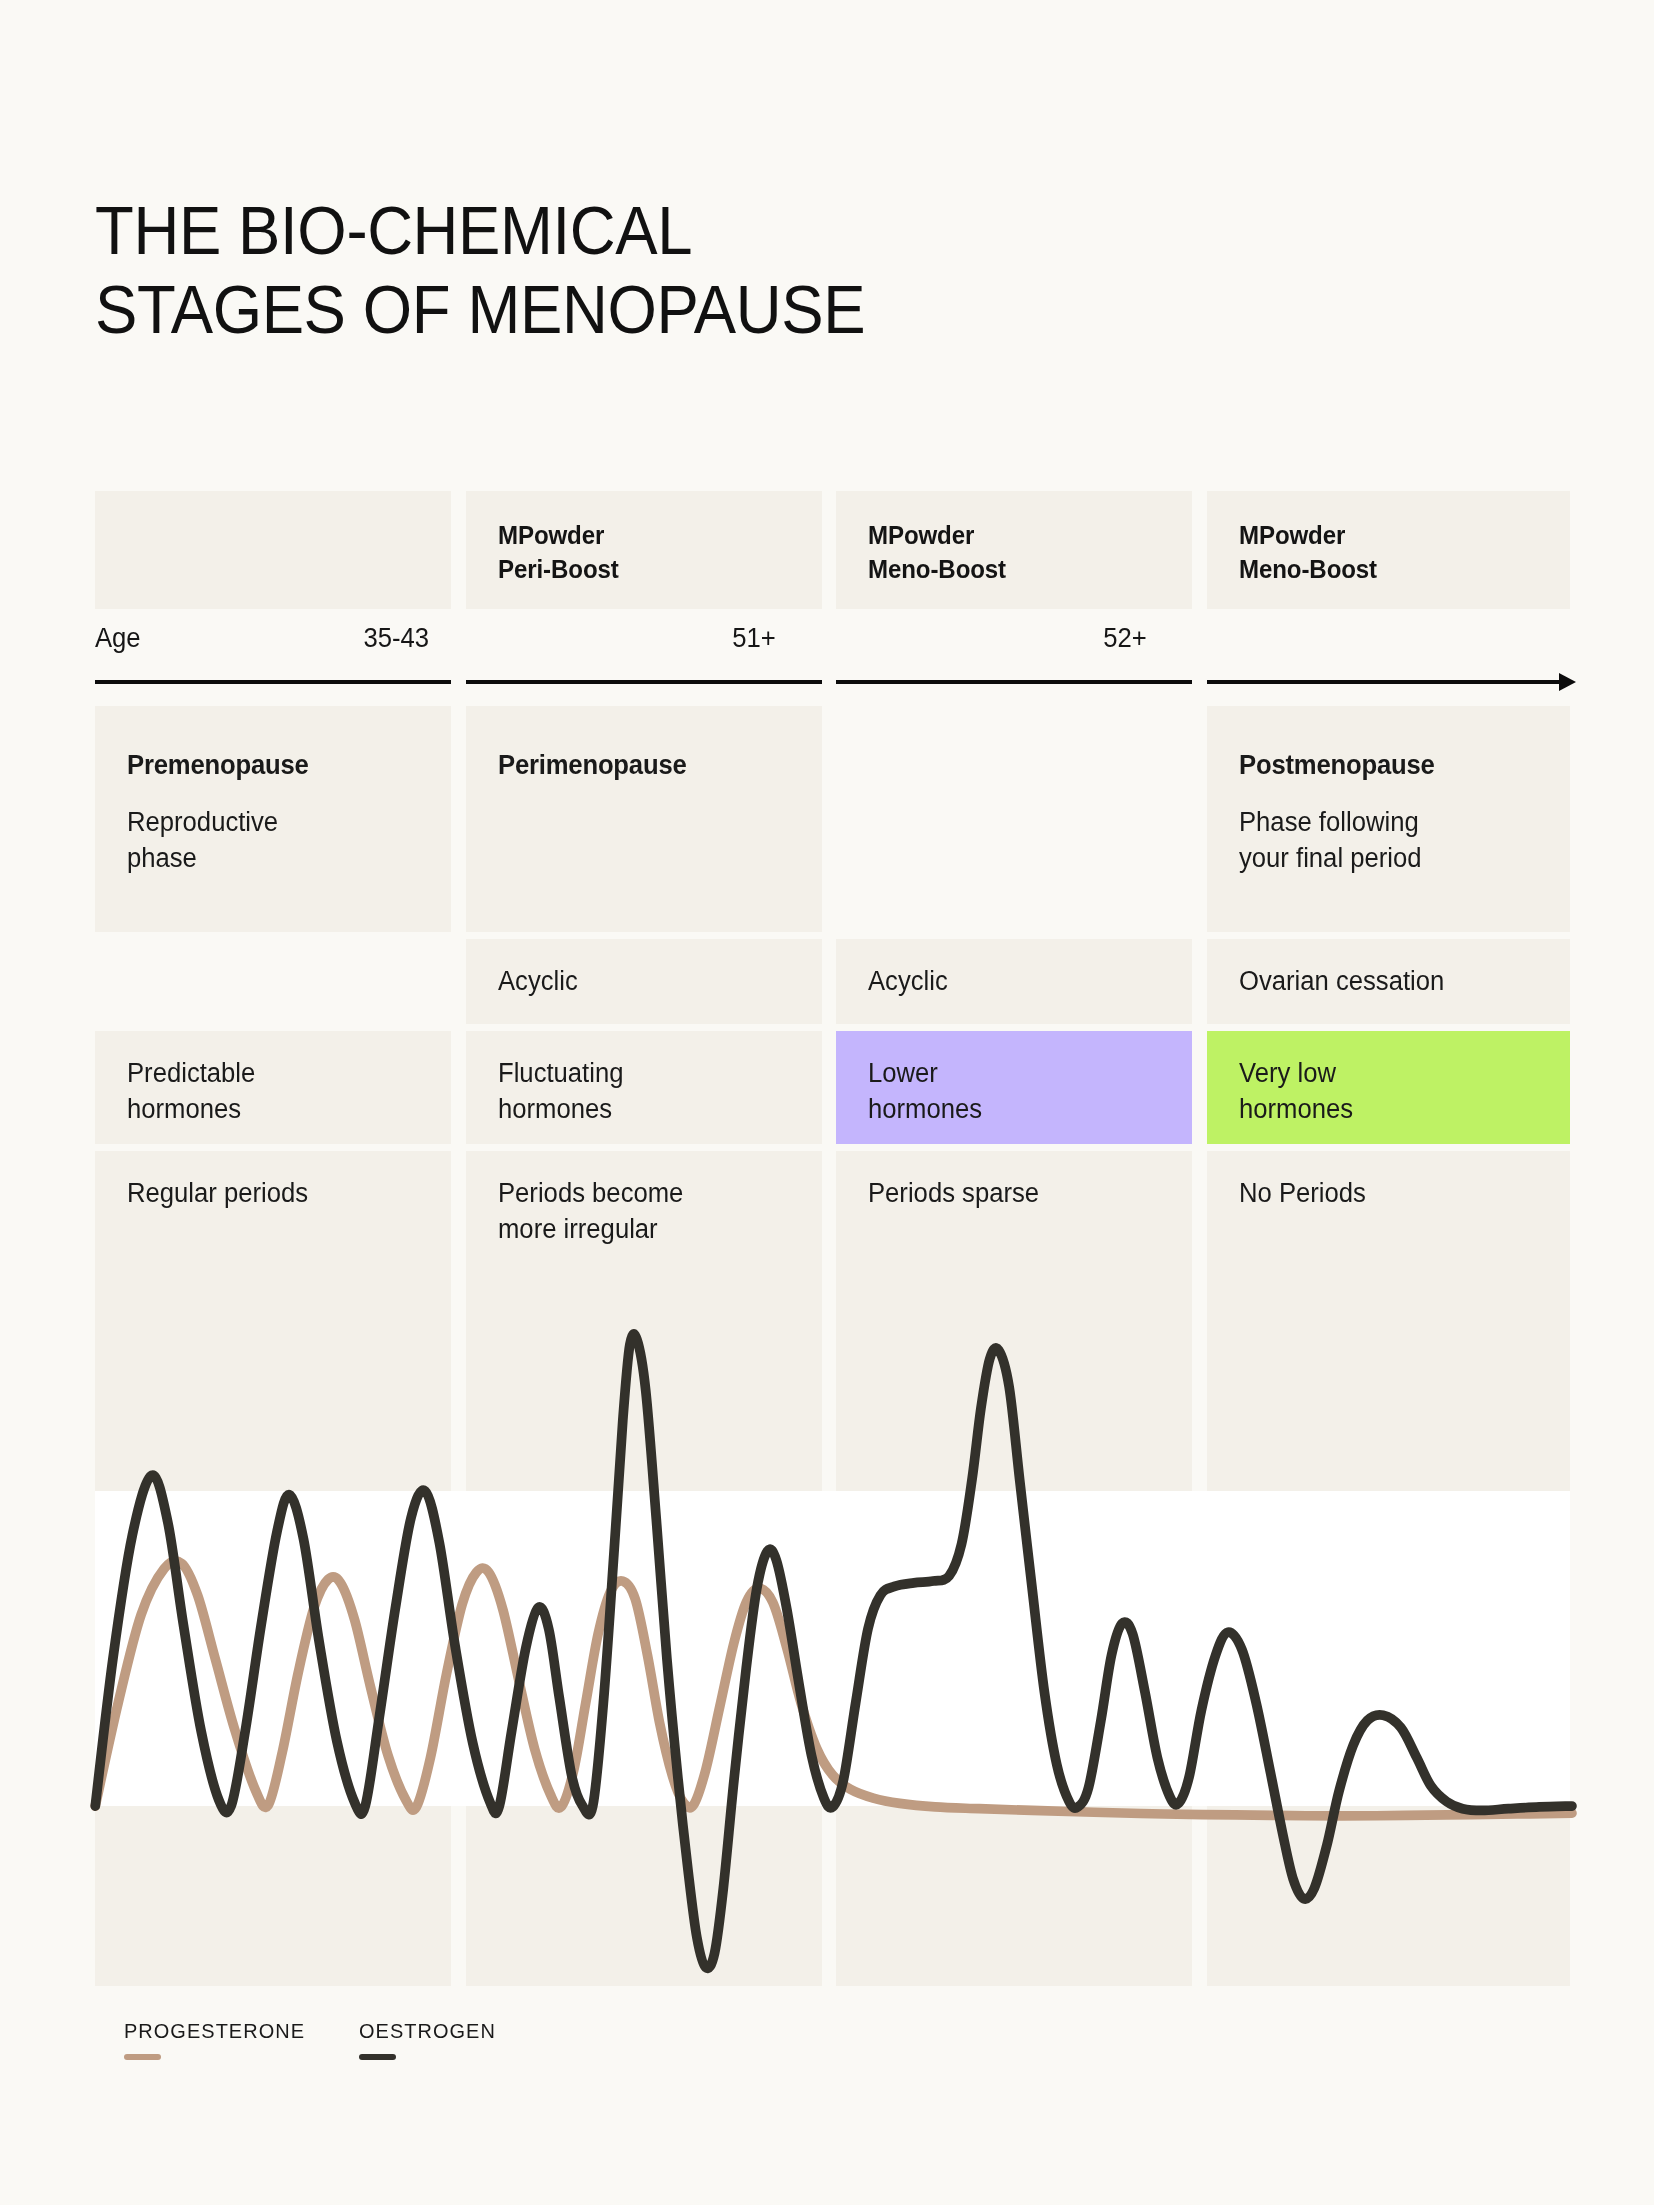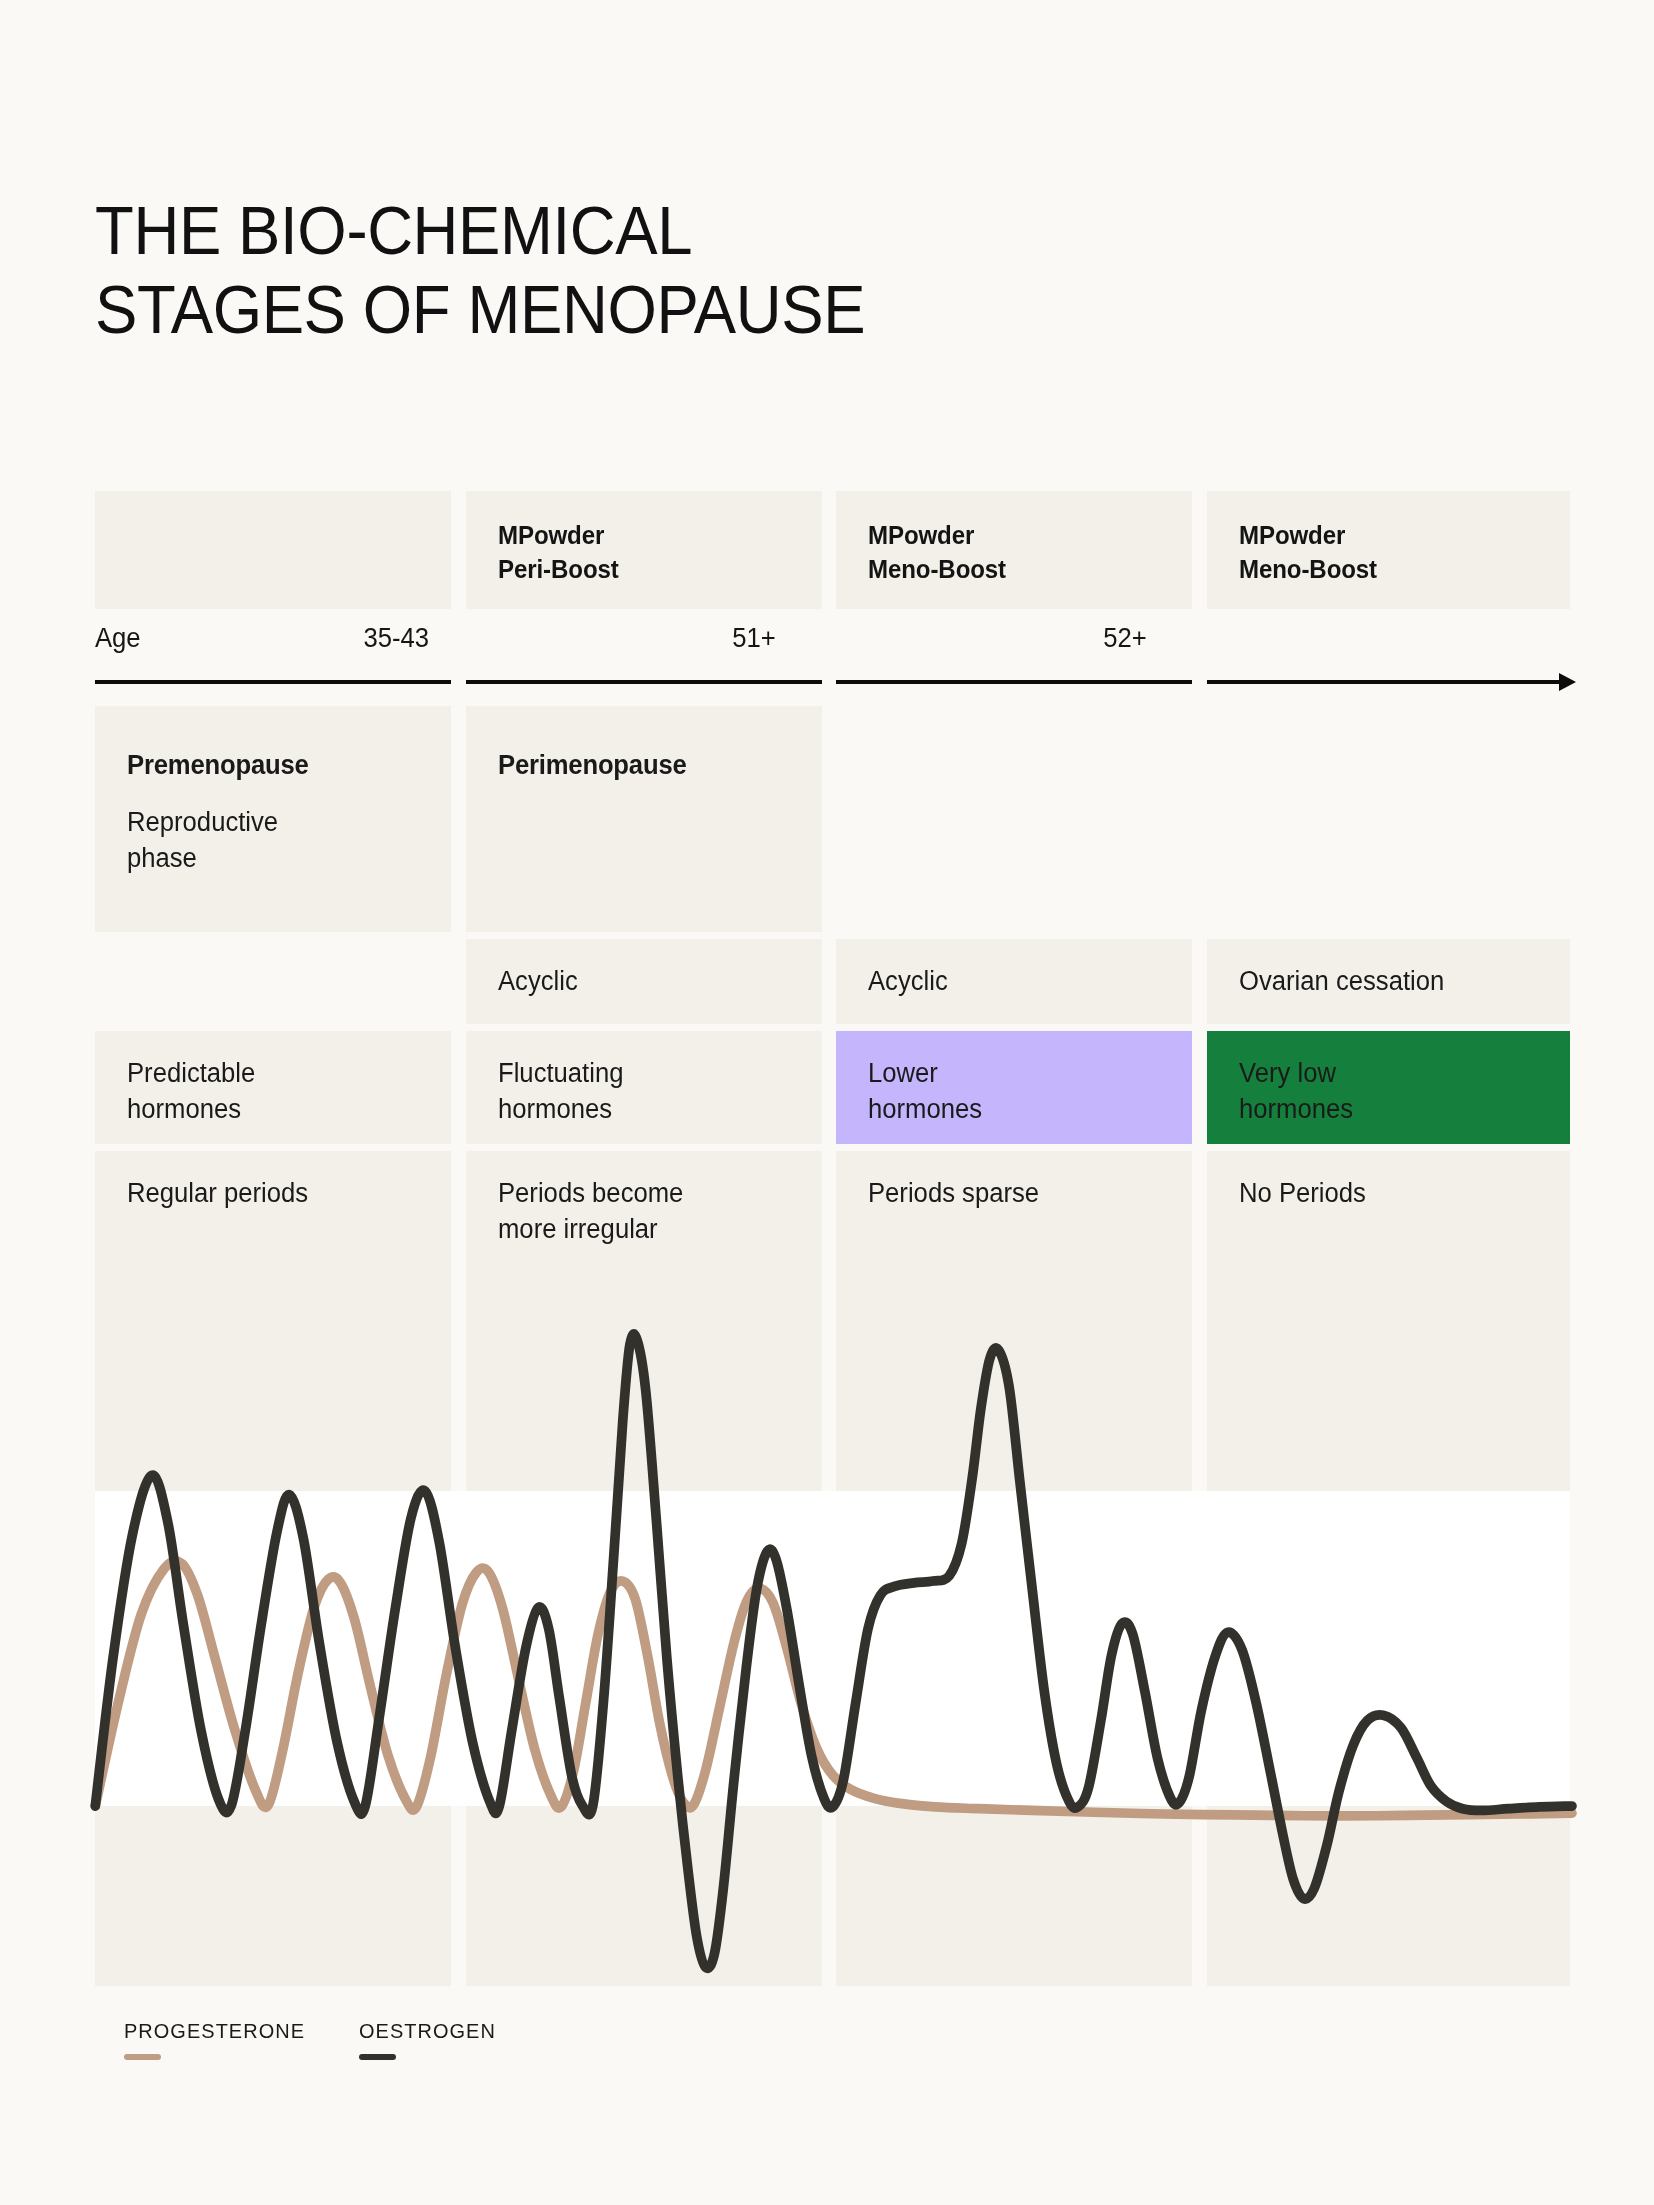--- a/index.html
+++ b/index.html
@@ -164,24 +164,29 @@
     <div class="cell" style="top: 325px; height: 113px; background: #c4b5fd;">
       <div class="ctxt" style="top:25px;">Lower
 hormones</div>
     </div>
     <div class="cell" style="top: 445px; height: 835px; background: rgb(243, 240, 233);">
       <div class="ctxt" style="top:25px;">Periods sparse</div>
     </div>
   </div>
 
   <div class="col" style="left:1112px;width:363px;">
+    <div class="cell" style="top: 0px; height: 226px; background: rgb(243, 240, 233);">
+      <div class="ctxt bold" style="top:42px;">Postmenopause</div>
+      <div class="ctxt" style="top:99px;">Phase following
+your final period</div>
+    </div>
     <div class="cell" style="top: 233px; height: 85px; background: rgb(243, 240, 233);">
       <div class="ctxt" style="top:25px;">Ovarian cessation</div>
     </div>
-    <div class="cell" style="top: 325px; height: 113px; background: #15803d;">
+    <div class="cell" style="top: 325px; height: 113px; background: #bef264;">
       <div class="ctxt" style="top:25px;">Very low
 hormones</div>
     </div>
     <div class="cell" style="top: 445px; height: 835px; background: rgb(243, 240, 233);">
       <div class="ctxt" style="top:25px;">No Periods</div>
     </div>
   </div>
 </div>
 
 <div class="chartband" style="background: rgb(255, 255, 255);"></div>

